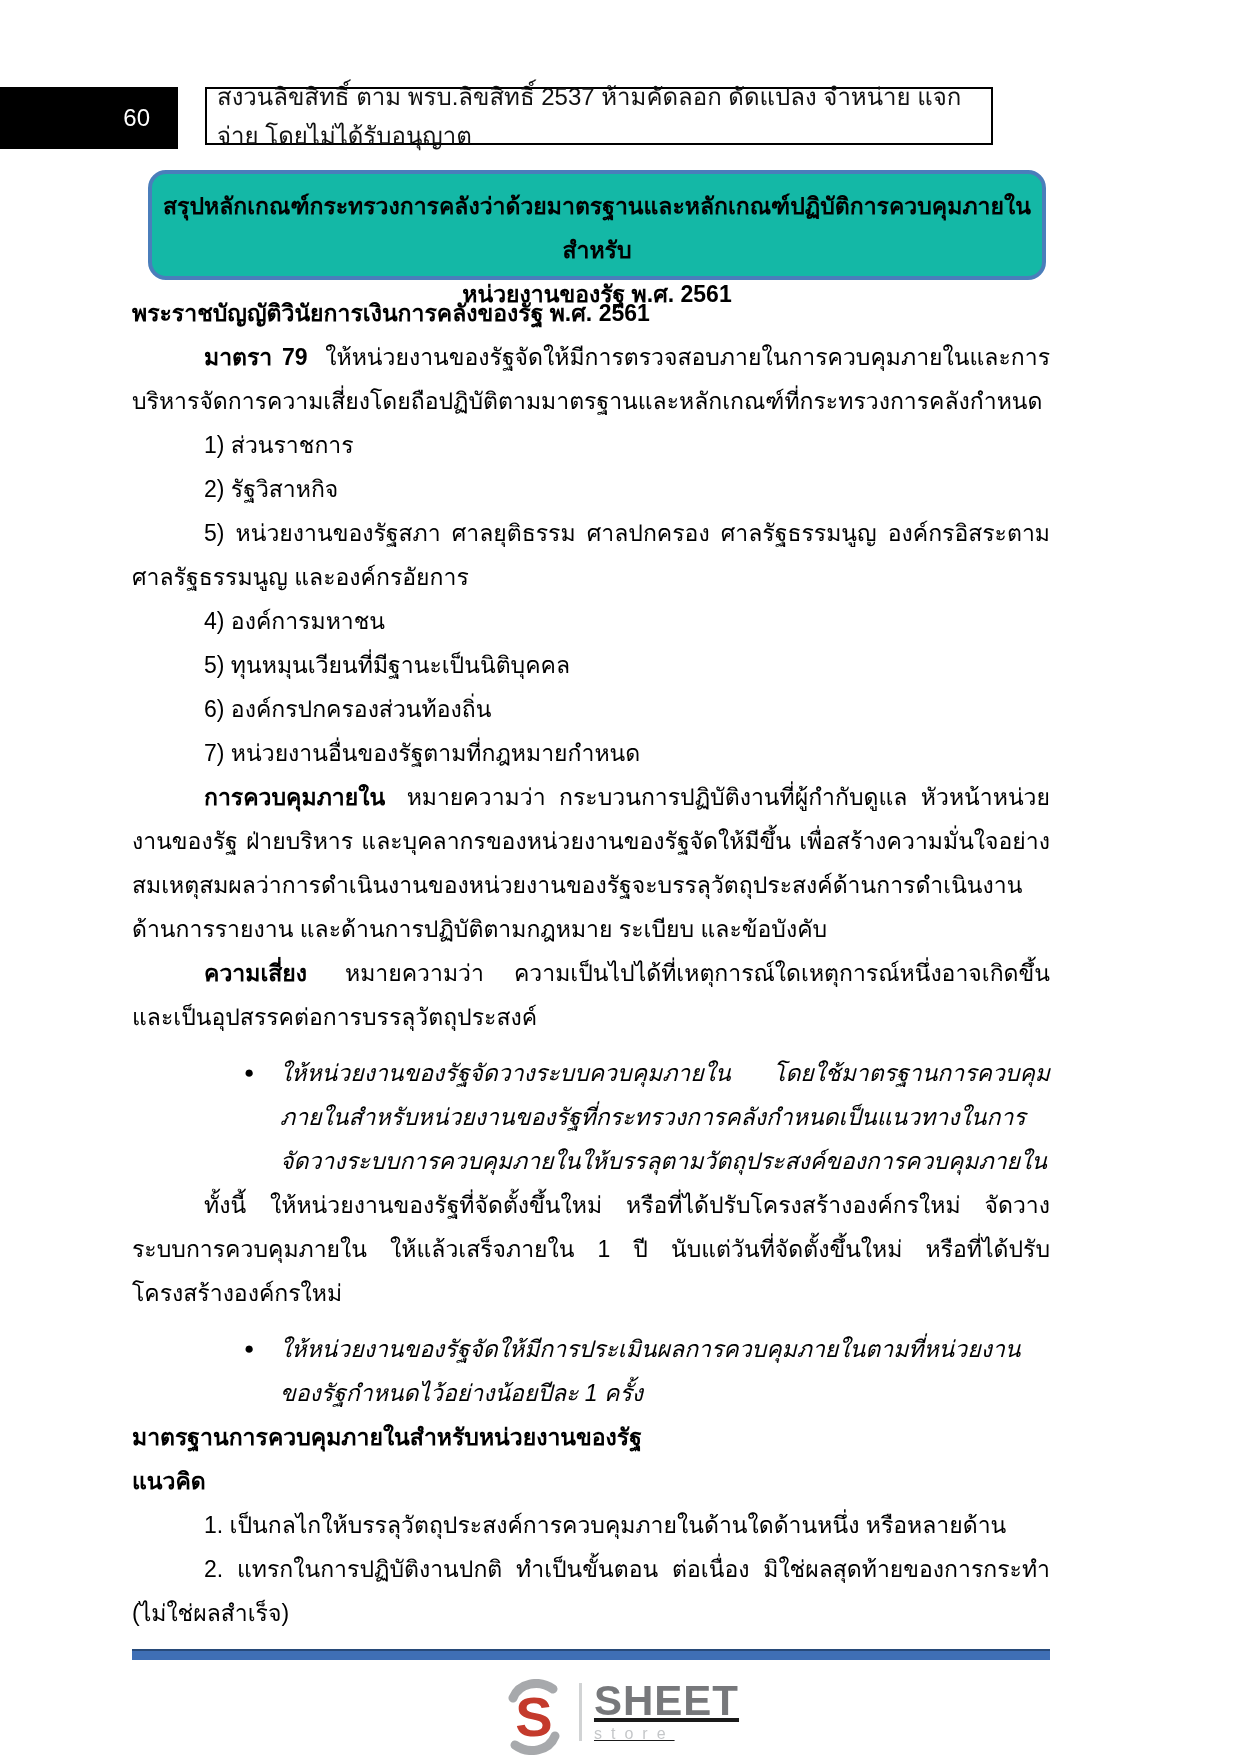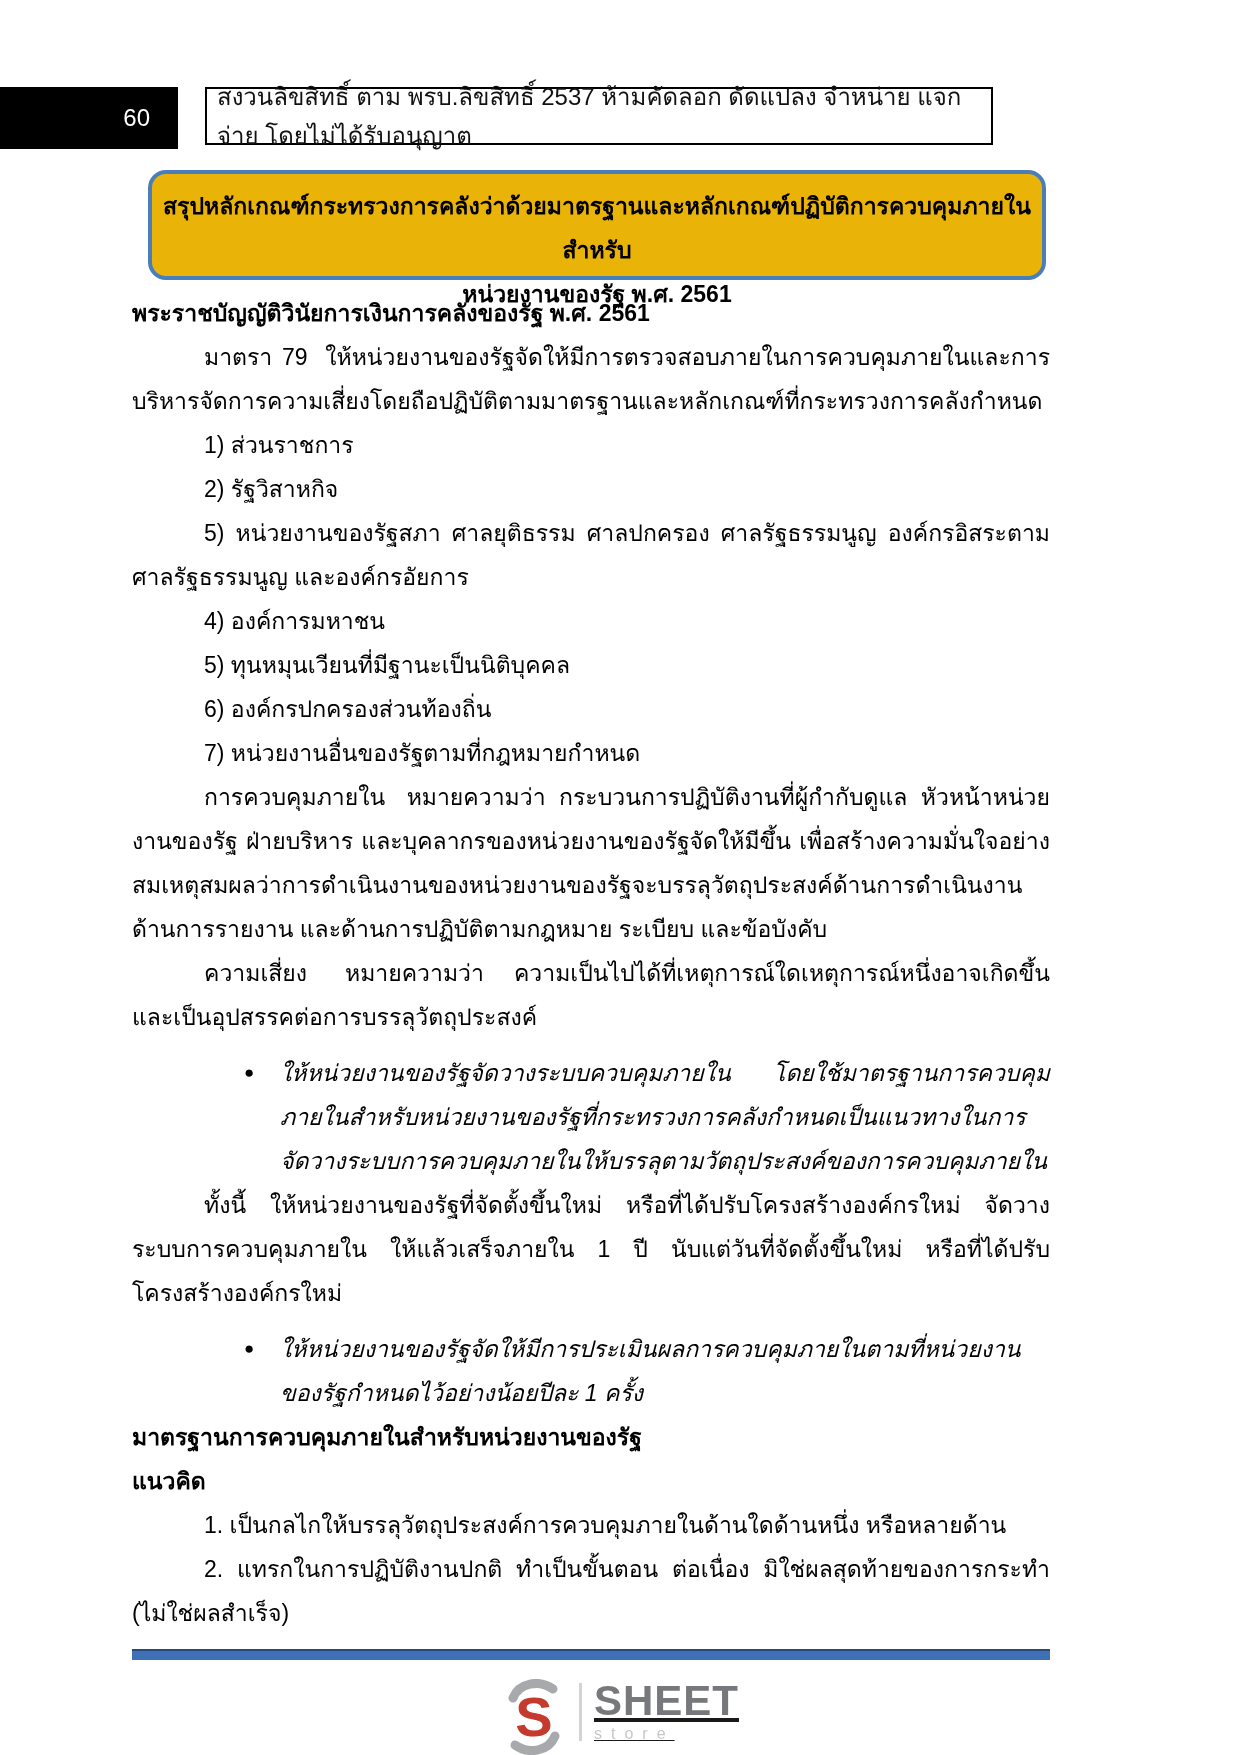--- a/index.html
+++ b/index.html
@@ -20,32 +20,32 @@
     position:absolute; left:205px; top:40px; width:788px; height:58px;
     border:2px solid #000000; box-sizing:border-box;
     display:flex; align-items:center; justify-content:center;
     font-size:24px; color:#111111; padding:0 10px; text-align:left;
   }
   
   .title-box {
     position:absolute; left:148px; top:123px; width:898px; height:110px;
     border:4px solid #4a7ebb; border-radius:18px; box-sizing:border-box;
     text-align:center; font-weight:bold; font-size:23px; line-height:44px;
-    padding-top:10px; color:#000000; background:#eab308;
+    padding-top:10px; color:#000000; background:#14b8a6;
   }
   
   .content {
     position:absolute; left:132px; top:244px; width:918px;
     font-size:23px; line-height:44px; color:#000000;
   }
   .content p { margin:0; }
   .ti { text-indent:72px; }
   .jf { text-align:justify; text-align-last:left; }
   .h-bold { font-weight:bold; }
-  .lead { font-weight:normal; margin-right:8px; }
+  .lead { font-weight:bold; margin-right:8px; }
   .bullets { margin-top:12px; }
   .bullet { display:flex; }
   .bullet .dot {
     flex:0 0 36px; margin-left:112px; font-size:17px; line-height:44px;
     color:#000000;
   }
   .bullet .btxt { flex:1; display:block; text-align:justify; text-align-last:left;font-style:italic; }
   .gap-top { margin-top:12px; }
   .gap-top-sm { margin-top:6px; }
   

